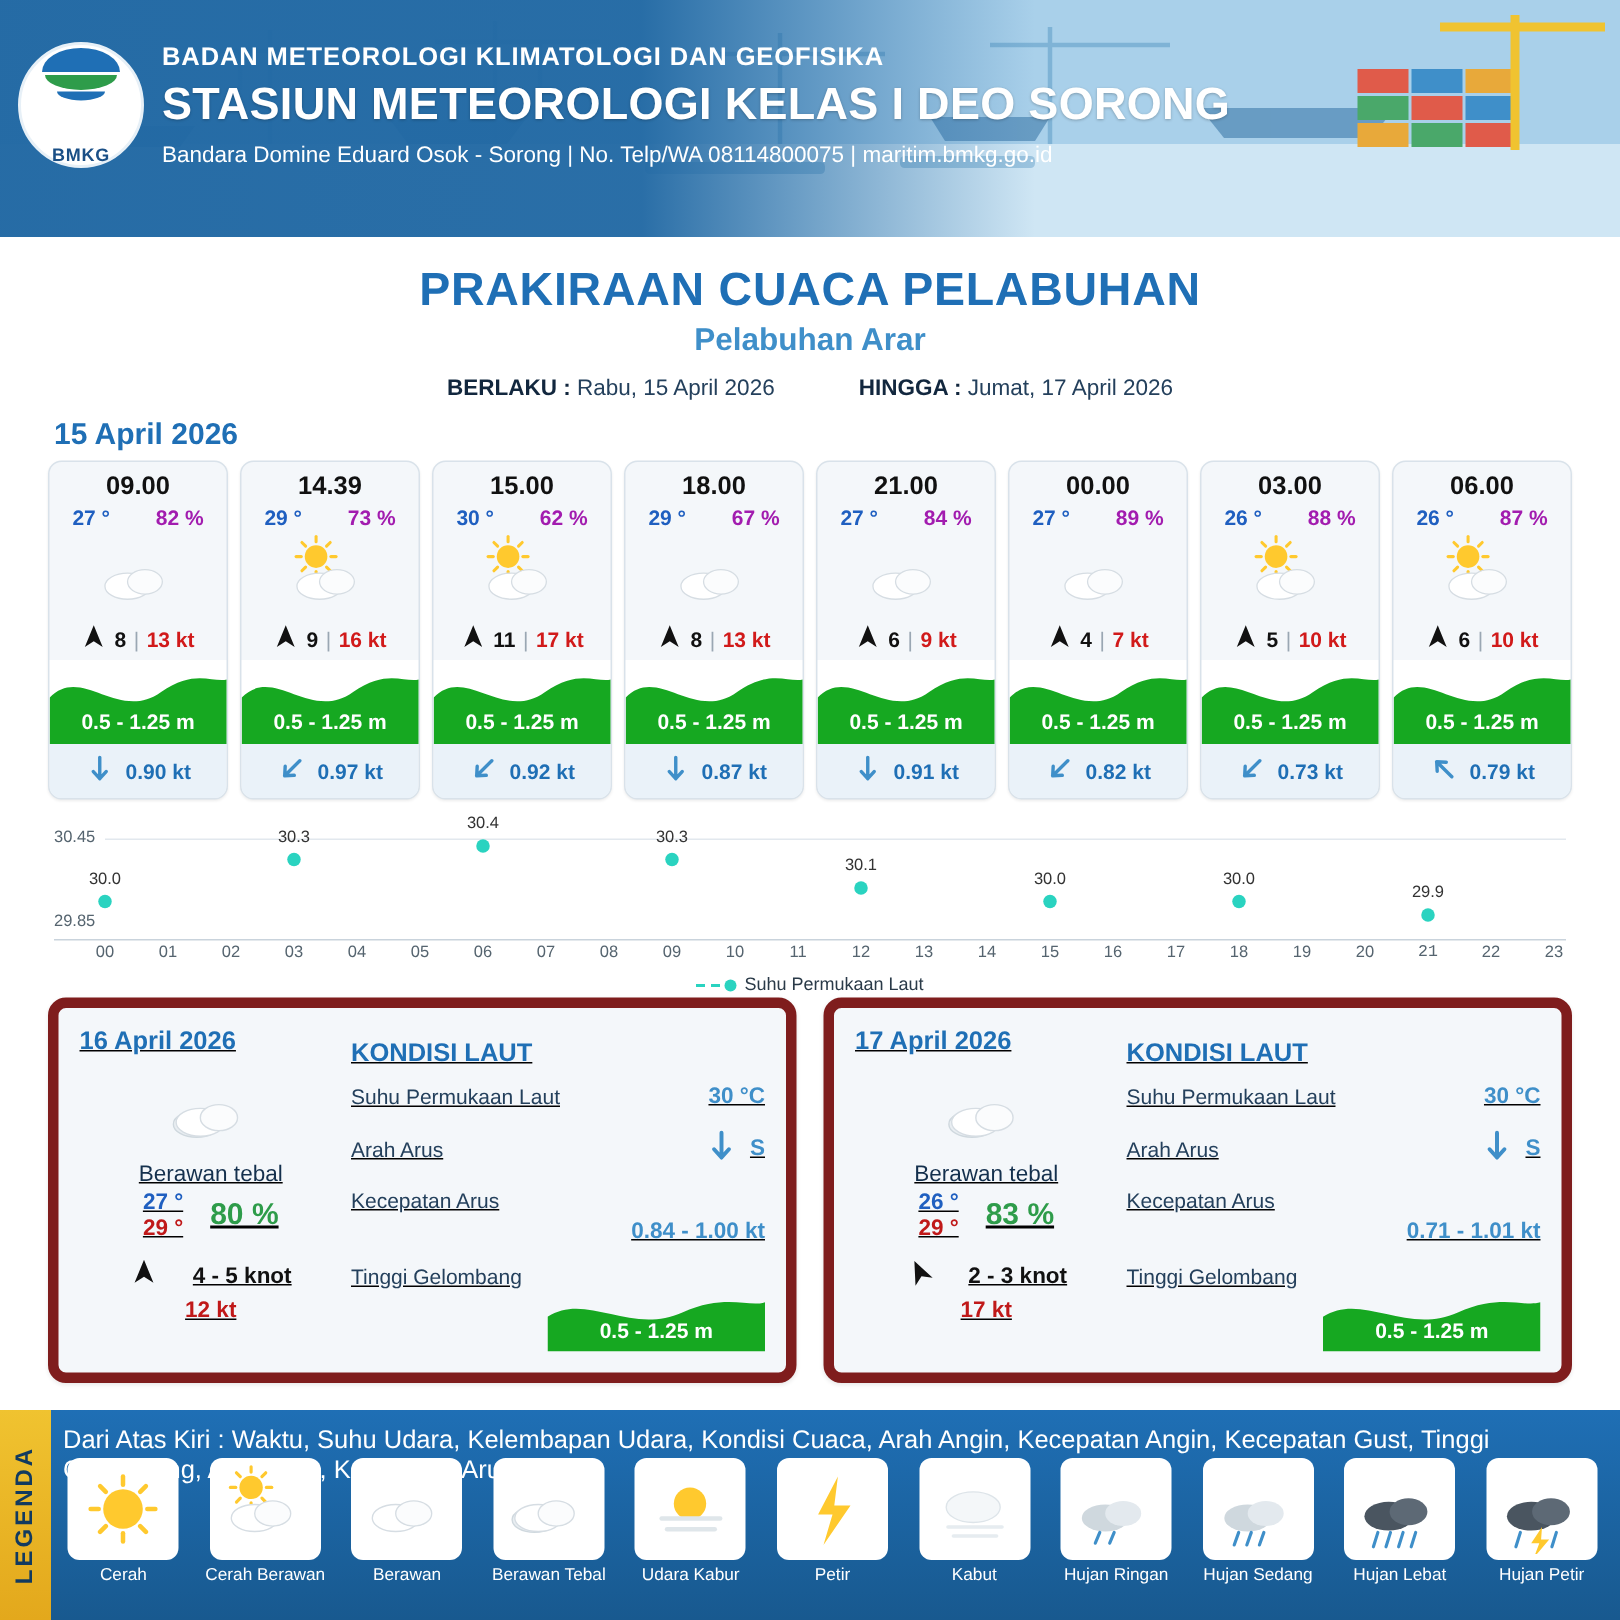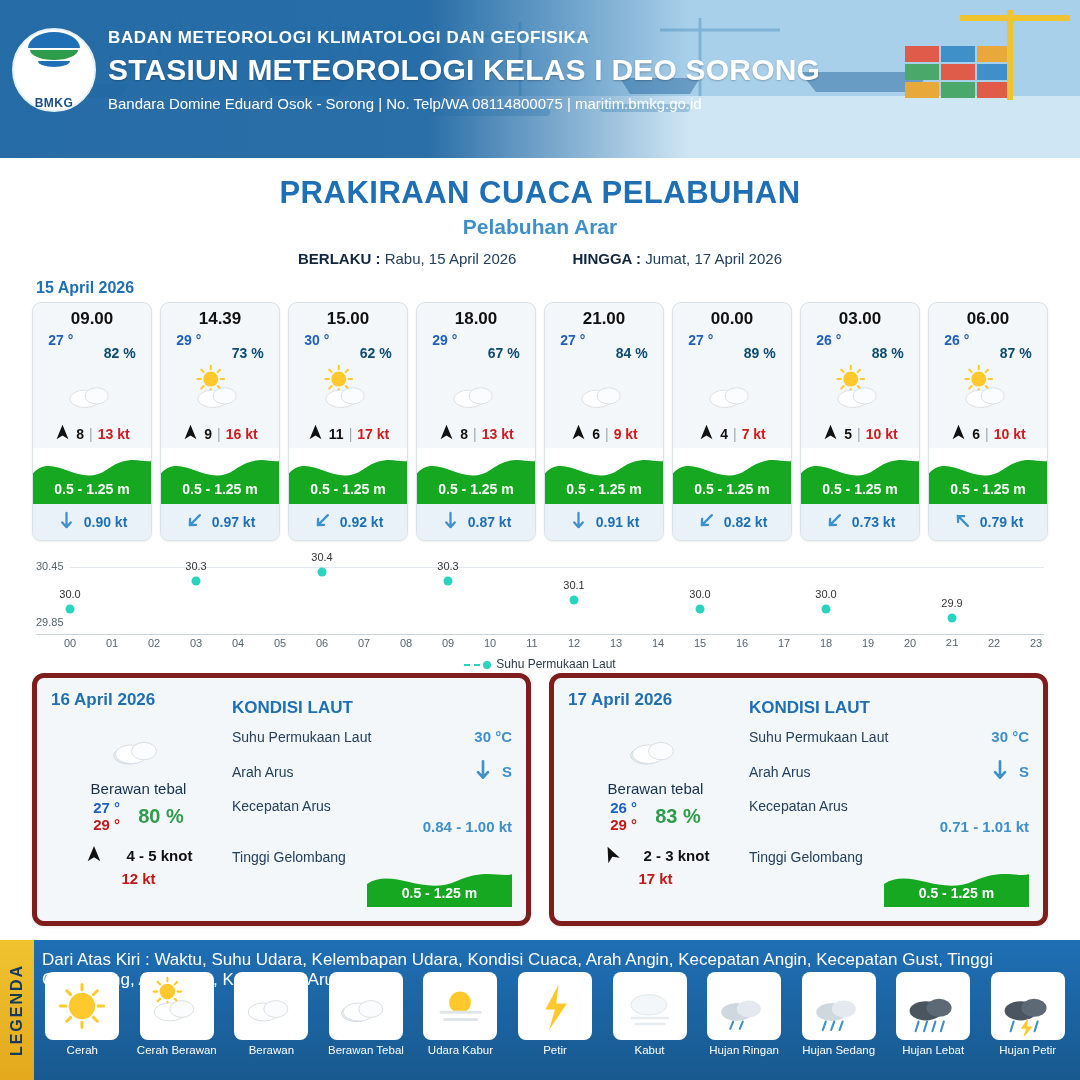--- a/index.html
+++ b/index.html
@@ -44,32 +44,32 @@
   .logo-emb .b3 { position:absolute; left:14px; top:31px; width:32px; height:6px;
                   background:#1f6fb5; border-radius:0 0 16px 16px/0 0 6px 6px; }
   .logo-txt { font-size:12px; font-weight:bold; color:#1a4f86; letter-spacing:.5px; margin-top:1px;}
 
   
   .title-main { text-align:center; color:#1f6fb5; font-size:31px; font-weight:bold;
                 letter-spacing:.5px; margin-top:17px; }
   .title-sub  { text-align:center; color:#3f8fc9; font-size:21px; font-weight:bold; margin-top:4px; }
   .valid-row { display:flex; justify-content:center; gap:56px; margin-top:11px; font-size:15px; color:#24405c;}
   .valid-row b { color:#12273e; }
-  .date-left { margin:12px 0 5px 36px; color:#1f6fb5; font-size:16px; font-weight:bold; }
+  .date-left { margin:12px 0 5px 36px; color:#1f6fb5; font-size:20px; font-weight:bold; }
 
   
   .cards { display:flex; gap:8px; padding:0 32px; }
   .card {
     width:120px; background:#f4f7fa; border:1px solid #d9e2ea; border-radius:9px;
     overflow:hidden; box-shadow:0 1px 2px rgba(0,0,0,.08);
     display:flex; flex-direction:column;
   }
   .c-time { text-align:center; font-size:17px; font-weight:bold; color:#111; padding:6px 0 3px; }
   .c-th { display:flex; justify-content:space-around; font-size:14px; font-weight:bold; padding-bottom:4px;}
-  .c-temp { color:#1f5fc0; } .c-hum { color:#0c4a6e;margin-top:13px; }
+  .c-temp { color:#1f5fc0; } .c-hum { color:#a21caf; }
   .c-icon { height:56px; display:flex; align-items:center; justify-content:center; }
   .c-wind { display:flex; align-items:center; justify-content:center; gap:5px;
             font-size:14px; font-weight:bold; padding:3px 0 4px; }
   .c-wind .sp { color:#111; }
   .c-wind .sep { color:#9aa7b3; font-weight:normal; }
   .c-wind .gust { color:#d11a1a; }
   .c-wave { position:relative; height:56px; background:#ffffff; }
   .c-wave svg { position:absolute; bottom:0; left:0; }
   .c-wave span { position:absolute; left:0; right:0; bottom:7px; text-align:center;
                  color:#fff; font-size:14px; font-weight:bold; }
@@ -87,22 +87,22 @@
   .xaxis { position:relative; height:18px; }
   .xlab { position:absolute; font-size:11px; color:#55646f; transform:translateX(-50%); }
   .legend-sst { text-align:center; font-size:12px; color:#2a3a48; margin-top:4px; }
   .legend-sst .dash { display:inline-block; width:16px; border-top:2px dashed #2ad3c0;
                       vertical-align:middle; margin-right:3px;}
   .legend-sst .dot { display:inline-block; width:8px;height:8px;border-radius:50%;
                      background:#2ad3c0; vertical-align:middle; margin-right:5px;}
 
   
   .panels { display:flex; gap:18px; padding:8px 32px 0 32px; }
-  .panel { flex:1; background:#f4f7fa; border:5px solid #7f1d1d; border-radius:12px;
-           box-shadow:0 1px 3px rgba(0,0,0,.09); padding:12px 14px 14px 14px; display:flex; }
+  .panel { flex:1; background:#f4f7fa; border:7px solid #7f1d1d; border-radius:12px;
+           box-shadow:0 1px 3px rgba(0,0,0,.09); padding:12px 14px 14px 14px; display:flex;text-decoration:underline; }
   .p-left { width:175px; }
   .p-date { color:#1f6fb5; font-size:17px; font-weight:bold; }
   .p-ic { height:60px; display:flex; align-items:center; justify-content:center; margin:8px 0 2px;}
   .p-cond { text-align:center; font-size:15px; color:#14304d; }
   .p-tr { display:flex; align-items:center; justify-content:center; gap:18px; margin-top:2px;}
   .p-temps div:first-child { color:#1f5fc0; font-size:15px; font-weight:bold; }
   .p-temps div:last-child  { color:#c01919; font-size:15px; font-weight:bold; }
   .p-hum { color:#2e9c4a; font-size:20px; font-weight:bold; }
   .p-wind { display:flex; align-items:center; justify-content:center; gap:24px; margin-top:12px;
             font-size:15px; font-weight:bold; color:#111; }

